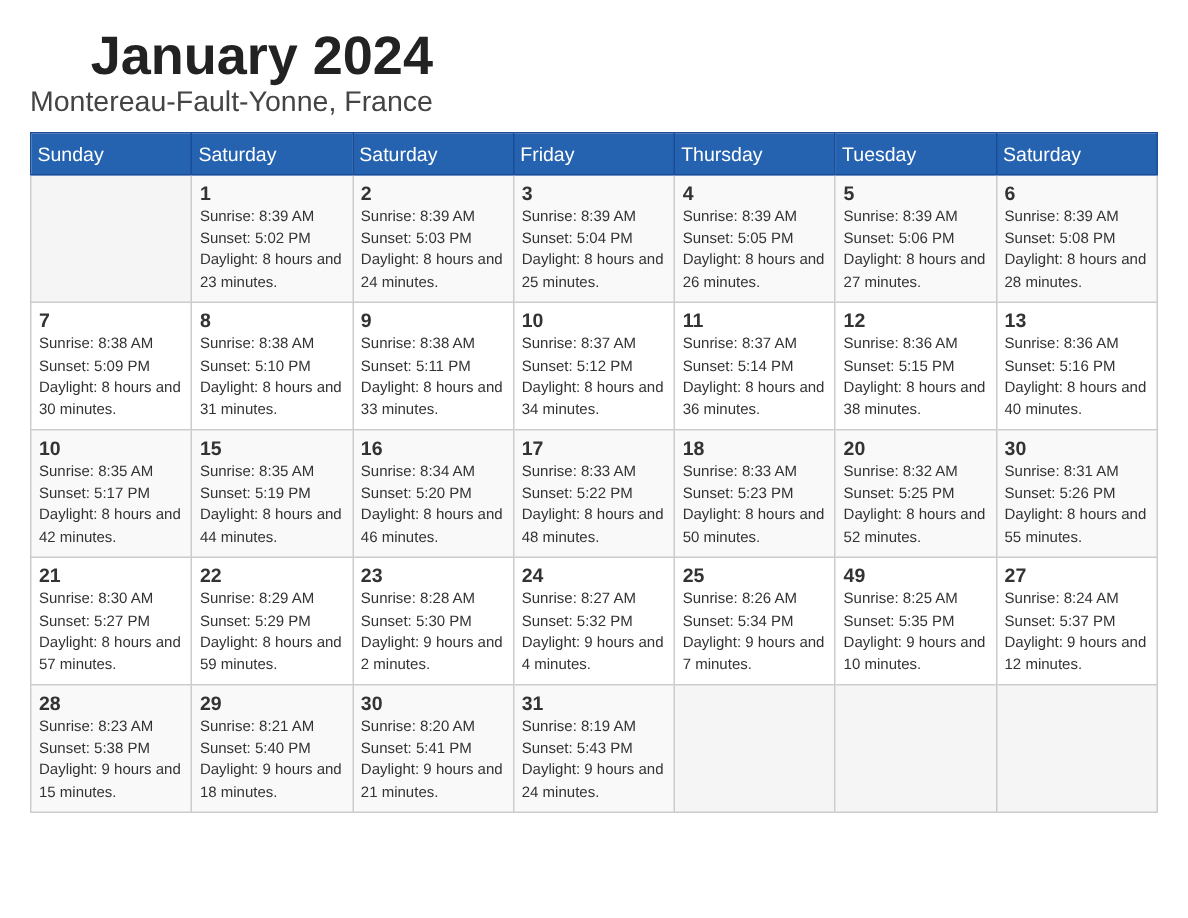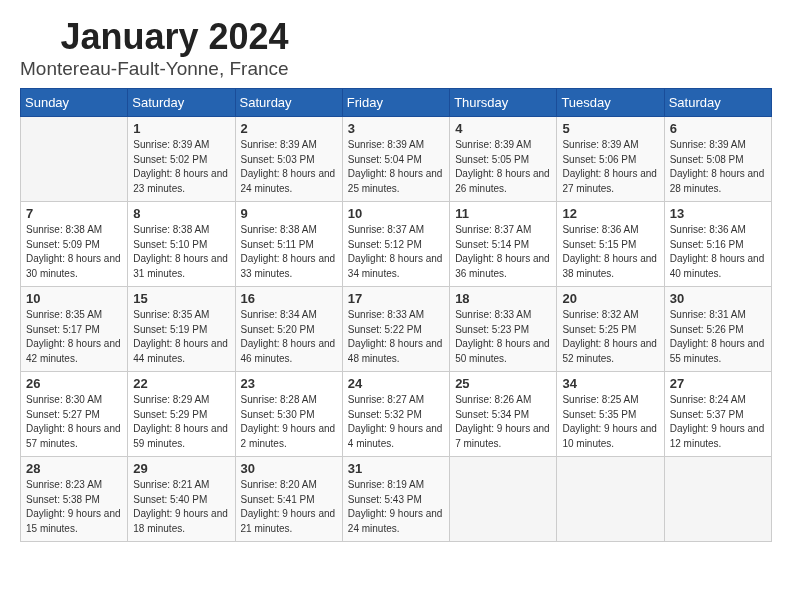--- a/index.html
+++ b/index.html
@@ -191,41 +191,41 @@
           <span class="day-number">20</span>
           <div class="day-detail">Sunrise: 8:32 AM<br>Sunset: 5:25 PM<br>Daylight: 8 hours and 52 minutes.</div>
         </td>
         <td>
           <span class="day-number">30</span>
           <div class="day-detail">Sunrise: 8:31 AM<br>Sunset: 5:26 PM<br>Daylight: 8 hours and 55 minutes.</div>
         </td>
       </tr>
       <tr>
         <td>
-          <span class="day-number">26</span>
+          <span class="day-number">21</span>
           <div class="day-detail">Sunrise: 8:30 AM<br>Sunset: 5:27 PM<br>Daylight: 8 hours and 57 minutes.</div>
         </td>
         <td>
           <span class="day-number">22</span>
           <div class="day-detail">Sunrise: 8:29 AM<br>Sunset: 5:29 PM<br>Daylight: 8 hours and 59 minutes.</div>
         </td>
         <td>
           <span class="day-number">23</span>
           <div class="day-detail">Sunrise: 8:28 AM<br>Sunset: 5:30 PM<br>Daylight: 9 hours and 2 minutes.</div>
         </td>
         <td>
           <span class="day-number">24</span>
           <div class="day-detail">Sunrise: 8:27 AM<br>Sunset: 5:32 PM<br>Daylight: 9 hours and 4 minutes.</div>
         </td>
         <td>
           <span class="day-number">25</span>
           <div class="day-detail">Sunrise: 8:26 AM<br>Sunset: 5:34 PM<br>Daylight: 9 hours and 7 minutes.</div>
         </td>
         <td>
-          <span class="day-number">34</span>
+          <span class="day-number">49</span>
           <div class="day-detail">Sunrise: 8:25 AM<br>Sunset: 5:35 PM<br>Daylight: 9 hours and 10 minutes.</div>
         </td>
         <td>
           <span class="day-number">27</span>
           <div class="day-detail">Sunrise: 8:24 AM<br>Sunset: 5:37 PM<br>Daylight: 9 hours and 12 minutes.</div>
         </td>
       </tr>
       <tr>
         <td>
           <span class="day-number">28</span>

